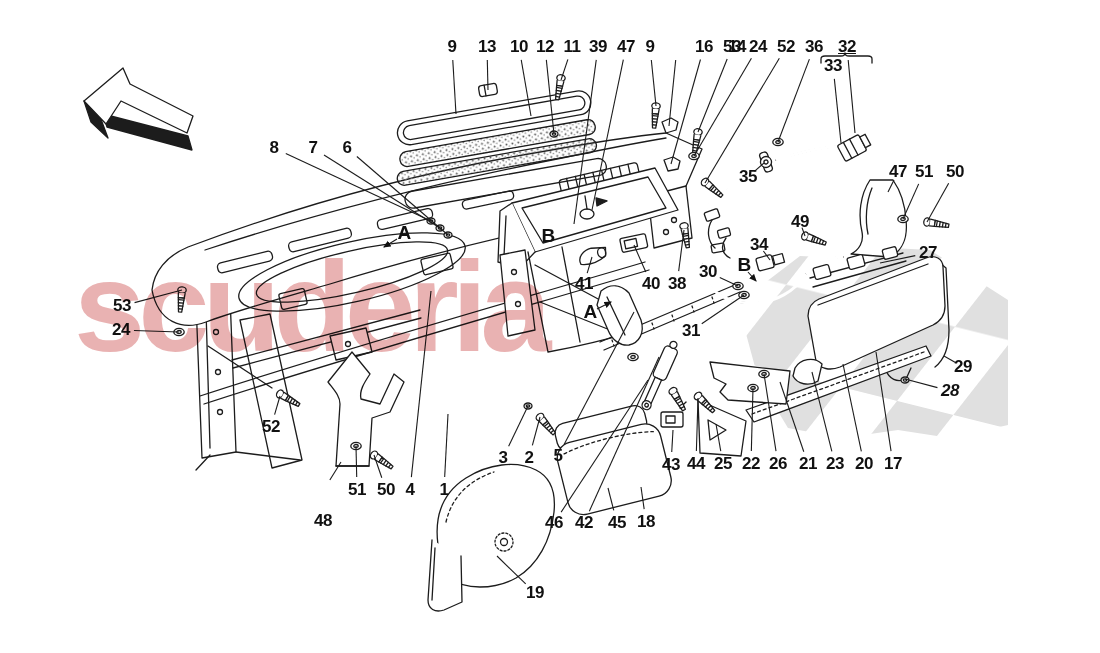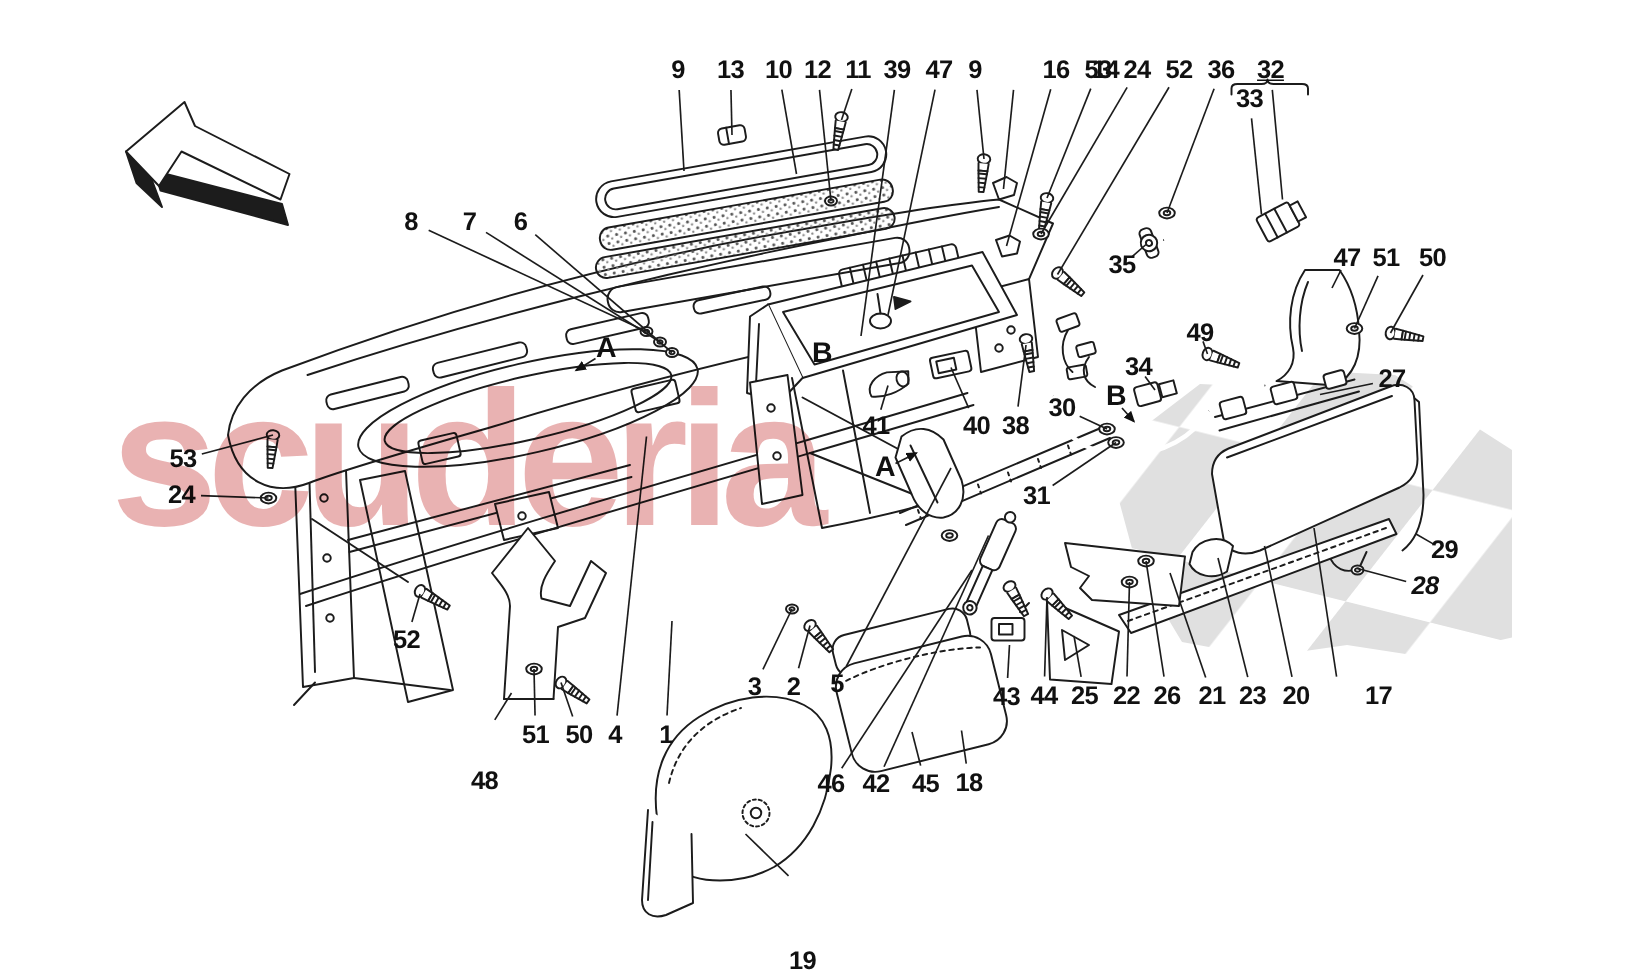--- a/index.html
+++ b/index.html
@@ -428,26 +428,26 @@
       <div class="callout" style="left: 529px; top: 458px;">2</div>
       <div class="callout" style="left: 558px; top: 456px;">5</div>
       <div class="callout" style="left: 671px; top: 465px;">43</div>
       <div class="callout" style="left: 696px; top: 464px;">44</div>
       <div class="callout" style="left: 723px; top: 464px;">25</div>
       <div class="callout" style="left: 751px; top: 464px;">22</div>
       <div class="callout" style="left: 778px; top: 464px;">26</div>
       <div class="callout" style="left: 808px; top: 464px;">21</div>
       <div class="callout" style="left: 835px; top: 464px;">23</div>
       <div class="callout" style="left: 864px; top: 464px;">20</div>
-      <div class="callout" style="left: 893px; top: 464px; margin-left: 26px;">17</div>
+      <div class="callout" style="left: 893px; top: 464px;">17</div>
       <div class="callout" style="left: 554px; top: 523px;">46</div>
       <div class="callout" style="left: 584px; top: 523px;">42</div>
       <div class="callout" style="left: 617px; top: 523px;">45</div>
       <div class="callout" style="left: 646px; top: 522px;">18</div>
-      <div class="callout" style="left: 535px; top: 593px; margin-top: 48px;">19</div>
+      <div class="callout" style="left: 535px; top: 593px;">19</div>
       <div class="callout" style="left: 274px; top: 148px;">8</div>
       <div class="callout" style="left: 313px; top: 148px;">7</div>
       <div class="callout" style="left: 347px; top: 148px;">6</div>
       <div class="callout letter" style="left: 404px; top: 233px;">A</div>
       <div class="callout letter" style="left: 548px; top: 236px;">B</div>
       <div class="callout letter" style="left: 590px; top: 312px;">A</div>
       <div class="callout letter" style="left: 744px; top: 265px;">B</div>
     </div>
 
   <div id="watermark">

